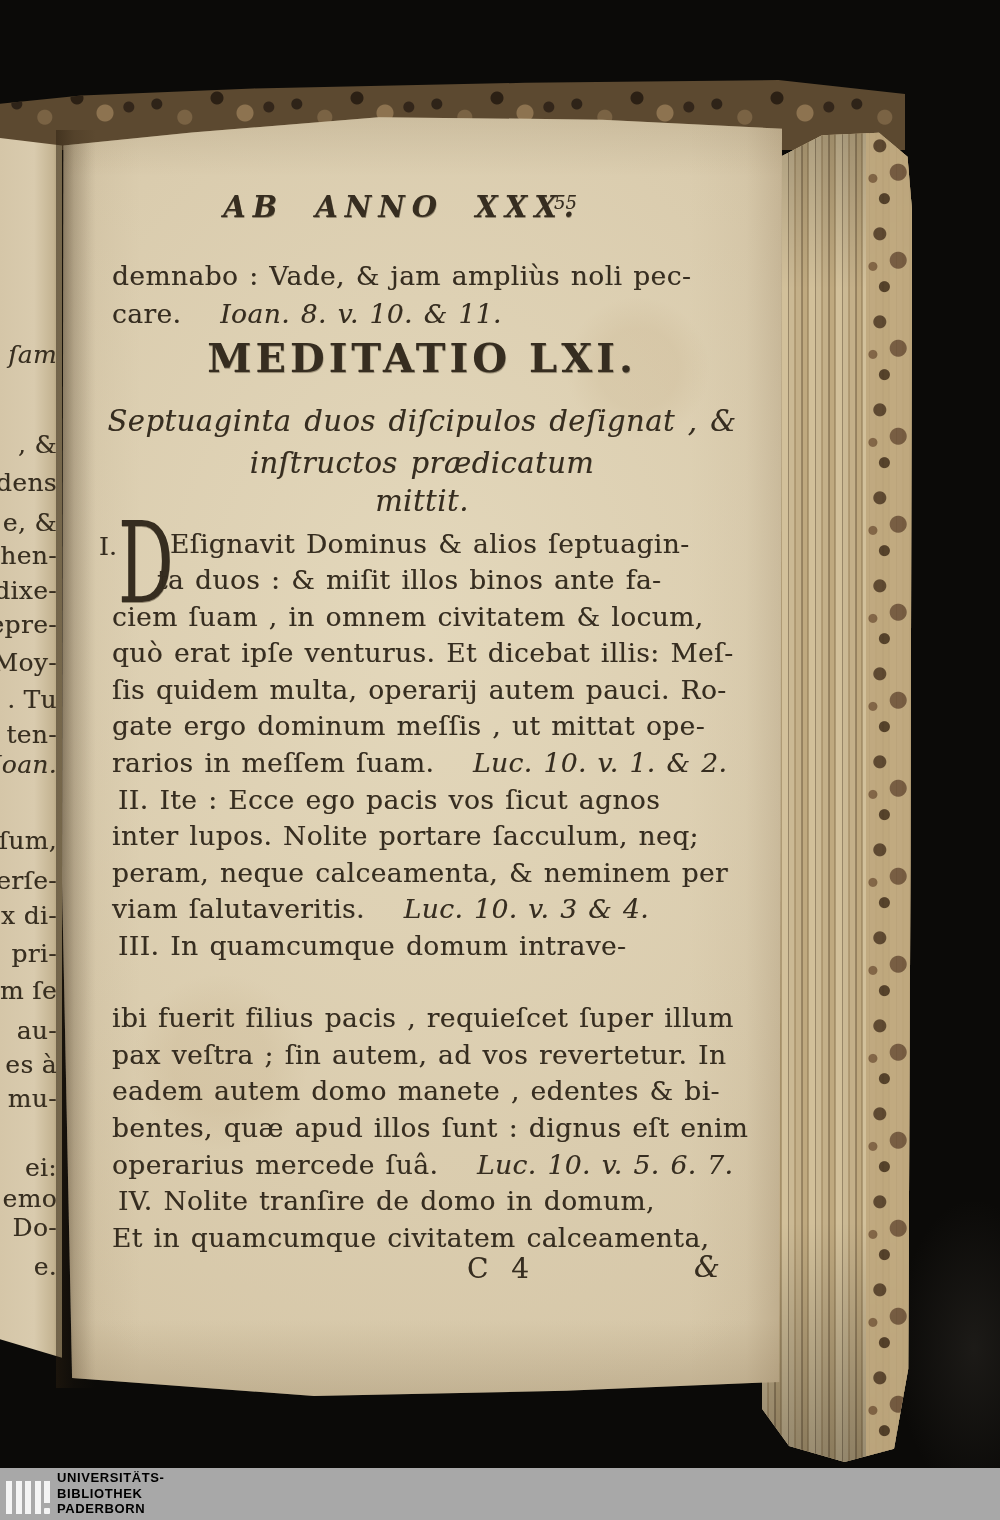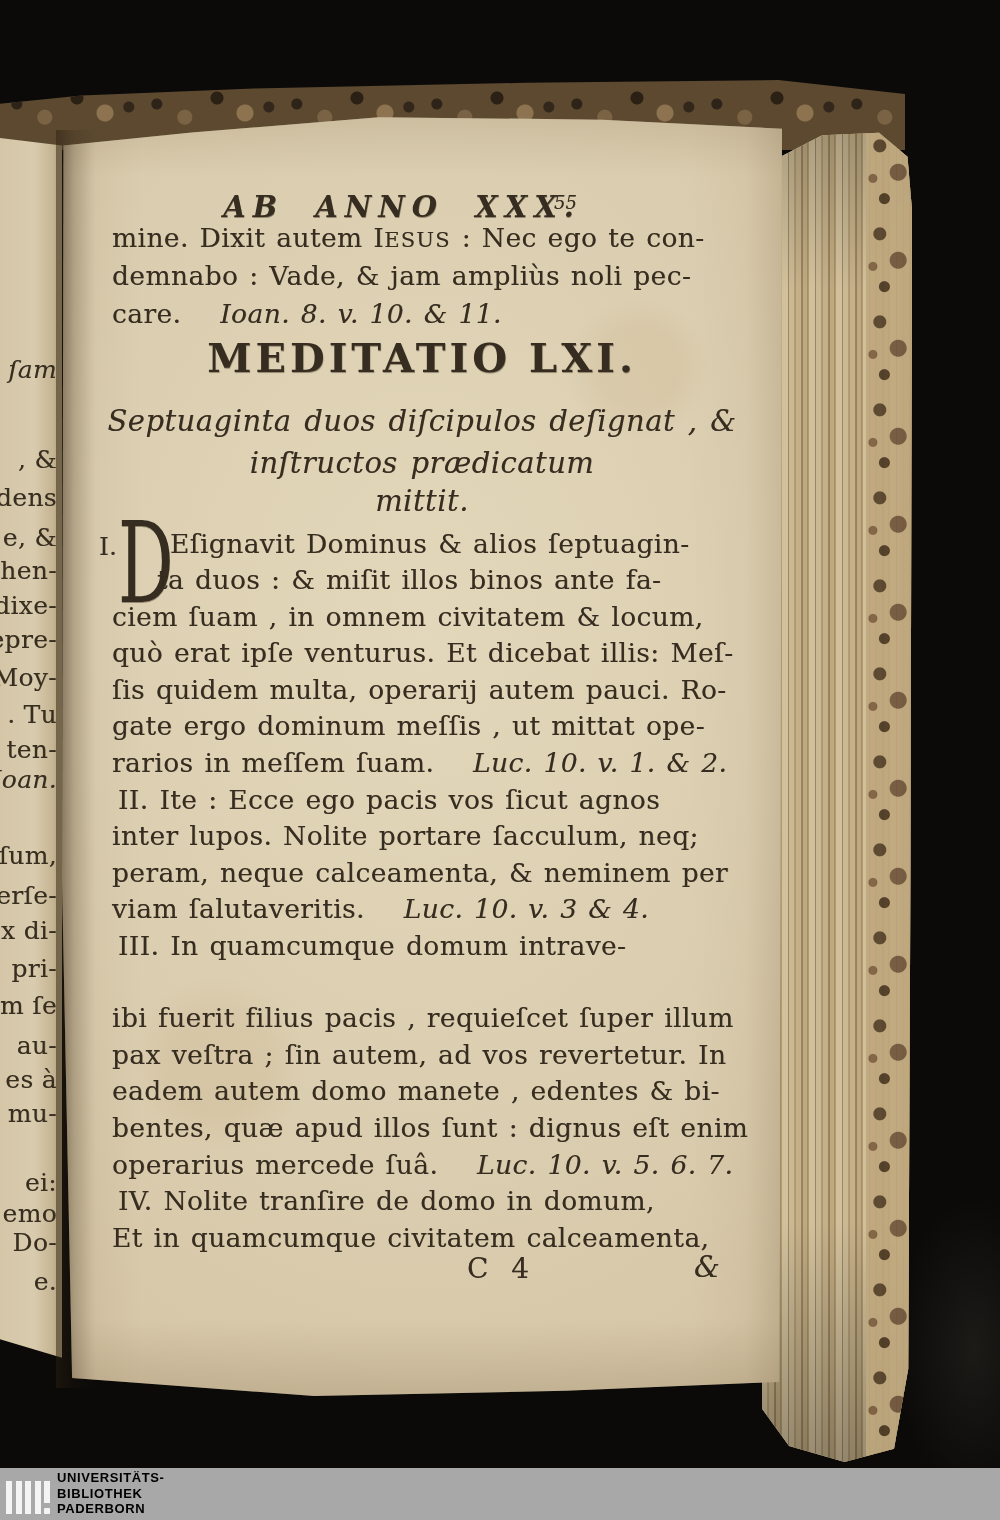--- a/index.html
+++ b/index.html
@@ -53,21 +53,20 @@
   
   .left-page{
     position:absolute;left:0;top:138px;width:62px;height:1232px;
     clip-path:polygon(0 0,100% .6%,100% 99%,0 97.5%);
     background:linear-gradient(90deg,#d5c6a8,#d9cbae 55%,#c4b492 86%,#a5946f 100%);
   }
   .frag{
     position:absolute;right:5px;white-space:nowrap;
     font-size:25px;color:#372e20;letter-spacing:.3px;
     text-shadow:.3px .4px .5px rgba(40,30,15,.35);
-    margin-top:15px;
   }
   .frag.it{font-style:italic;}
   
   .gutter-shadow{
     position:absolute;left:56px;top:130px;width:40px;height:1258px;
     background:linear-gradient(90deg,rgba(43,31,16,.5),rgba(43,31,16,.16) 45%,rgba(43,31,16,0));
     pointer-events:none;
   }
   
   .main-page{
@@ -184,21 +183,20 @@
   <div class="frag" style="top:1075px">Do-</div>
   <div class="frag" style="top:1114px">e.</div>
 </div>
 
 <div class="main-page">
   <div class="text-layer">
 
     <div class="head">AB ANNO XXX.</div>
     <div class="pagenum">55</div>
 
-    <div class="ln" style="top:110px"><span>mine.  Dixit autem I</span><span class="sc">ESUS</span><span> :  Nec ego te con-</span></div>
     <div class="ln" style="top:148px"><span>demnabo :  Vade, &amp; jam ampliùs  noli pec-</span></div>
     <div class="ln" style="top:186px"><span>care. </span><span class="cite">Ioan. 8. v. 10. &amp; 11.</span></div>
 
     <div class="heading">MEDITATIO LXI.</div>
 
     <div class="sub" style="top:292px">Septuaginta duos diſcipulos deſignat , &amp;</div>
     <div class="sub" style="top:334px">inſtructos  prædicatum</div>
     <div class="sub" style="top:372px">mittit.</div>
 
     <div class="secnum">I.</div>

